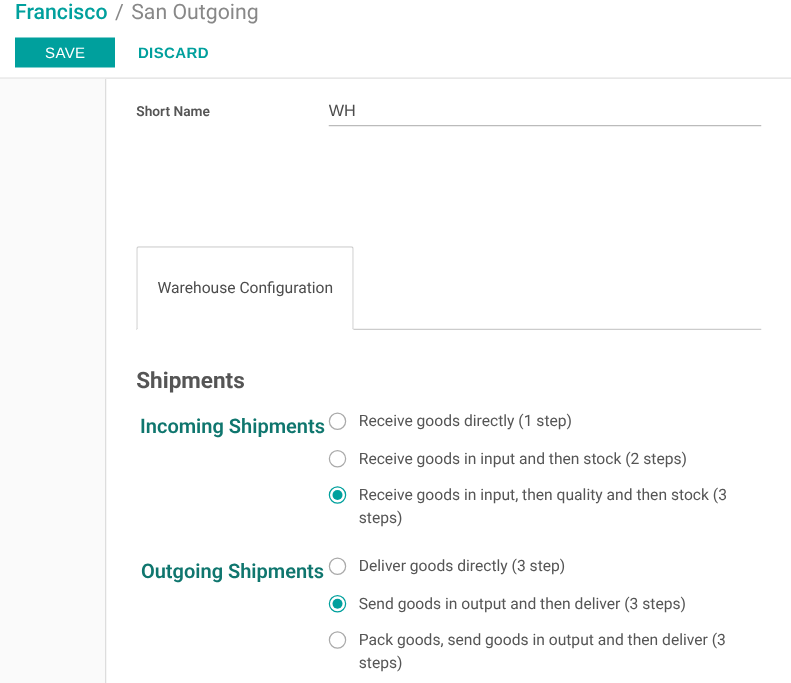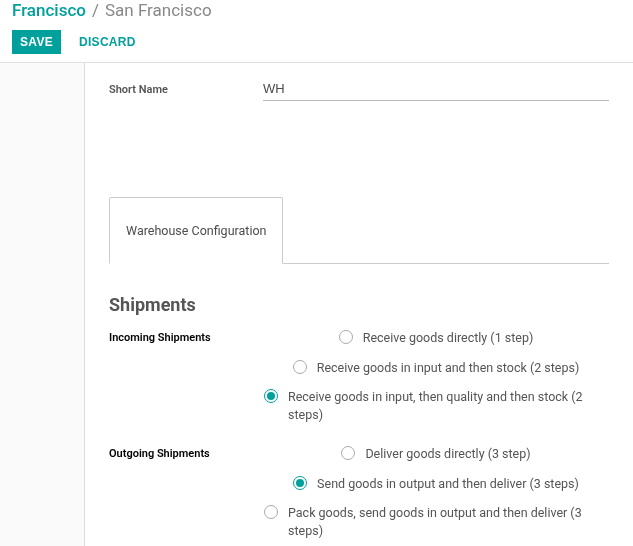--- a/index.html
+++ b/index.html
@@ -3,49 +3,49 @@
 <meta charset="utf-8">
 <style>
   * { box-sizing: border-box; margin: 0; padding: 0; }
   body { font-family: -apple-system, BlinkMacSystemFont, "Segoe UI", Roboto, sans-serif; font-size: 13px; color: #4c4c4c; background: #fff; width: 633px; }
   .topbar { padding: 0 12px 8px 12px; }
   .breadcrumb { display: flex; align-items: center; gap: 6px; font-size: 17px; padding: 0 0 10px 0; }
   .breadcrumb .link { color: #00A09D; font-weight: 500; cursor: pointer; }
   .breadcrumb .sep { color: #888; }
   .breadcrumb .current { color: #888; }
   .actions { display: flex; align-items: center; gap: 18px; }
-  .btn-primary { background: #00A09D; color: #fff; border: none; padding: 5px 8px; font-size: 12px; font-weight: 700; letter-spacing: .3px; cursor: pointer; }
+  .btn-primary { background: #00A09D; color: #fff; border: none; padding: 5px 24px; font-size: 12px; font-weight: 400; letter-spacing: .3px; cursor: pointer; }
   .btn-link { background: none; border: none; color: #00A09D; font-size: 12px; font-weight: 700; letter-spacing: .3px; cursor: pointer; }
   .sheet-wrap { display: flex; border-top: 1px solid #e0e0e0; }
   .gutter { width: 85px; background: #fafafa; border-right: 1px solid #ddd; }
   .sheet { flex: 1; padding: 8px 24px 40px 24px; }
   .field-row { display: flex; align-items: center; padding: 6px 0; }
   .field-label { width: 154px; font-weight: 600; color: #555; font-size: 11px; }
   .field-input { flex: 1; border: none; border-bottom: 1px solid #bbb; font-size: 13px; padding: 4px 0; outline: none; background: transparent; color: #4c4c4c; }
   .tabs { margin-top: 90px; border-bottom: 1px solid #ccc; display: flex; }
   .tab { padding: 25px 16px; font-size: 12.5px; color: #4c4c4c; border: 1px solid #ccc; border-bottom: 1px solid #fff; margin-bottom: -1px; background: #fff; border-radius: 2px 2px 0 0; cursor: pointer; }
   .section-title { font-size: 18px; color: #555; font-weight: 700; margin: 30px 0 14px 0; }
   .cfg-row { display: flex; align-items: flex-start; padding: 0; }
-  .cfg-label { width: 154px; font-weight: 600; color: #000000; font-size: 11px; padding-top: 2px; }
+  .cfg-label { width: 154px; font-weight: 600; color: #0f766e; font-size: 16px; padding-top: 2px; text-align: center; }
   .cfg-options { flex: 1; display: flex; flex-direction: column; gap: 12px; }
-  .radio-opt { display: flex; align-items: flex-start; gap: 10px; cursor: pointer; justify-content: center; }
+  .radio-opt { display: flex; align-items: flex-start; gap: 10px; cursor: pointer; }
   .radio { width: 14px; height: 14px; border: 1px solid #aaa; border-radius: 50%; flex-shrink: 0; margin-top: 1px; display: flex; align-items: center; justify-content: center; background: #fff; }
   .radio.selected { border-color: #00A09D; }
   .radio.selected::after { content: ""; width: 8px; height: 8px; background: #00A09D; border-radius: 50%; }
   .radio-label { color: #555; font-size: 12.5px; line-height: 1.4; max-width: 320px; }
   .cfg-group { margin-bottom: 22px; }
 </style>
 </head>
 <body>
 
 <div class="topbar">
   <div class="breadcrumb">
     <span class="link">Francisco</span>
     <span class="sep">/</span>
-    <span class="current">San Francisco</span>
+    <span class="current">San Outgoing</span>
   </div>
   <div class="actions">
     <button class="btn-primary">SAVE</button>
     <button class="btn-link">DISCARD</button>
   </div>
 </div>
 
 <div class="sheet-wrap">
   <div class="gutter"></div>
   <div class="sheet">
@@ -67,21 +67,21 @@
             <div class="radio-opt">
               <div class="radio"></div>
               <div class="radio-label">Receive goods directly (1 step)</div>
             </div>
             <div class="radio-opt">
               <div class="radio"></div>
               <div class="radio-label">Receive goods in input and then stock (2 steps)</div>
             </div>
             <div class="radio-opt">
               <div class="radio selected"></div>
-              <div class="radio-label">Receive goods in input, then quality and then stock (2 steps)</div>
+              <div class="radio-label">Receive goods in input, then quality and then stock (3 steps)</div>
             </div>
           </div>
       </div>
     </div>
 
     <div class="cfg-group">
       <div class="cfg-row">
         <div class="cfg-label">Outgoing Shipments</div>
         <div class="cfg-options">
             <div class="radio-opt">

